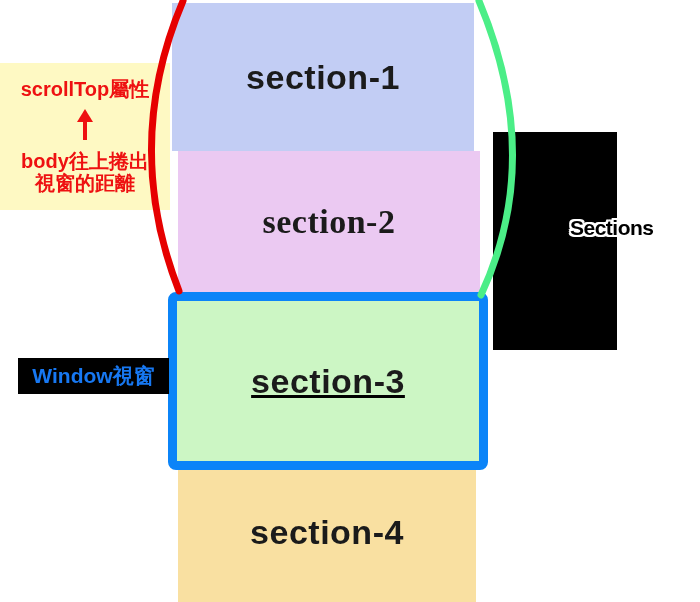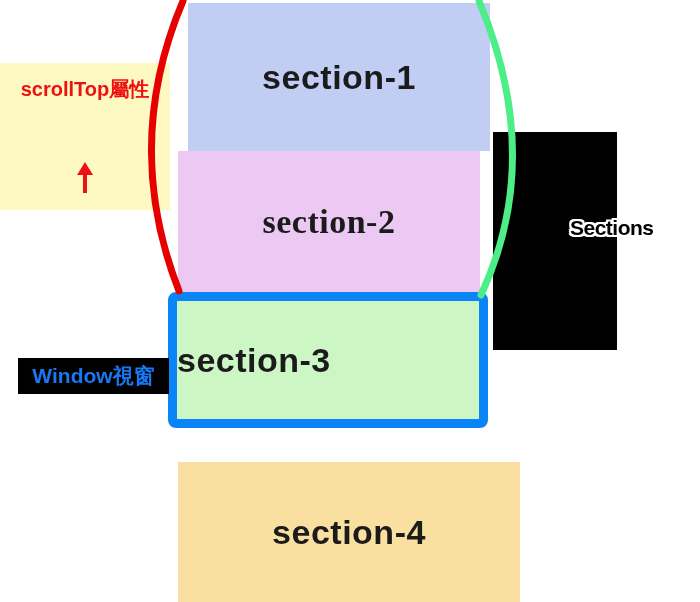--- a/index.html
+++ b/index.html
@@ -4,27 +4,27 @@
 <style>
   html,body{margin:0;padding:0;background:#fff;}
   .canvas{
     position:relative;width:700px;height:602px;overflow:hidden;background:#fff;
     font-family:"Liberation Sans","DejaVu Sans",sans-serif;
   }
   .section{position:absolute;display:flex;align-items:center;justify-content:center;z-index:1;}
   .section-label{
     font-size:34px;font-weight:bold;color:#1b1b1b;letter-spacing:0.5px;
   }
-  .s1{left:188px;top:3px;width:302px;height:148px;}
+  .s1{left:172px;top:3px;width:302px;height:148px;}
   .s2{left:178px;top:151px;width:302px;height:142px;font-family:Liberation Serif, serif;}
-  .s4{left:178px;top:462px;width:342px;height:140px;}
+  .s4{left:178px;top:462px;width:298px;height:140px;}
   .viewport-box{
-    position:absolute;left:168px;top:292px;width:320px;height:136px;
+    position:absolute;left:168px;top:292px;width:320px;height:178px;
     box-sizing:border-box;border:9px solid #0b84f8;border-radius:8px;
-    display:flex;align-items:center;z-index:2;
+    display:flex;align-items:center;justify-content:center;z-index:2;text-decoration:underline;
   }
   .left-note{
     position:absolute;left:0;top:63px;width:170px;height:147px;background:#fef9c3;
     box-sizing:border-box;display:flex;flex-direction:column;align-items:center;
     justify-content:space-between;padding:15px 2px 16px;z-index:2;
   }
   .left-note .red-line{
     color:#ee1111;font-weight:bold;font-size:20px;line-height:1.1;text-align:center;white-space:nowrap;
   }
   .up-arrow{flex:0 0 auto;}
@@ -59,20 +59,24 @@
   <div class="section s4" style="background-color: rgb(249, 224, 161);">
     <span class="section-label">section-4</span>
   </div>
 
   <div class="left-note">
     <span class="red-line" style="color: rgb(238, 17, 17);">scrollTop屬性</span>
     <svg class="up-arrow" width="18" height="32" viewBox="0 0 18 32">
       <line x1="9" y1="31" x2="9" y2="10" stroke="#ee1111" stroke-width="4"></line>
       <polygon points="9,0 1,13 17,13" fill="#ee1111"></polygon>
     </svg>
+    <div>
+      <div class="red-line" style="color: rgb(238, 17, 17);">body往上捲出</div>
+      <div class="red-line" style="color: rgb(238, 17, 17);">視窗的距離</div>
+    </div>
   </div>
 
   <div class="window-bar">
     <span style="color: rgb(23, 120, 242);">Window視窗</span>
   </div>
 
   <div class="right-note"></div>
   <span class="right-note-text">Sections</span>
 
   <svg class="curves" width="700" height="602" viewBox="0 0 700 602">

